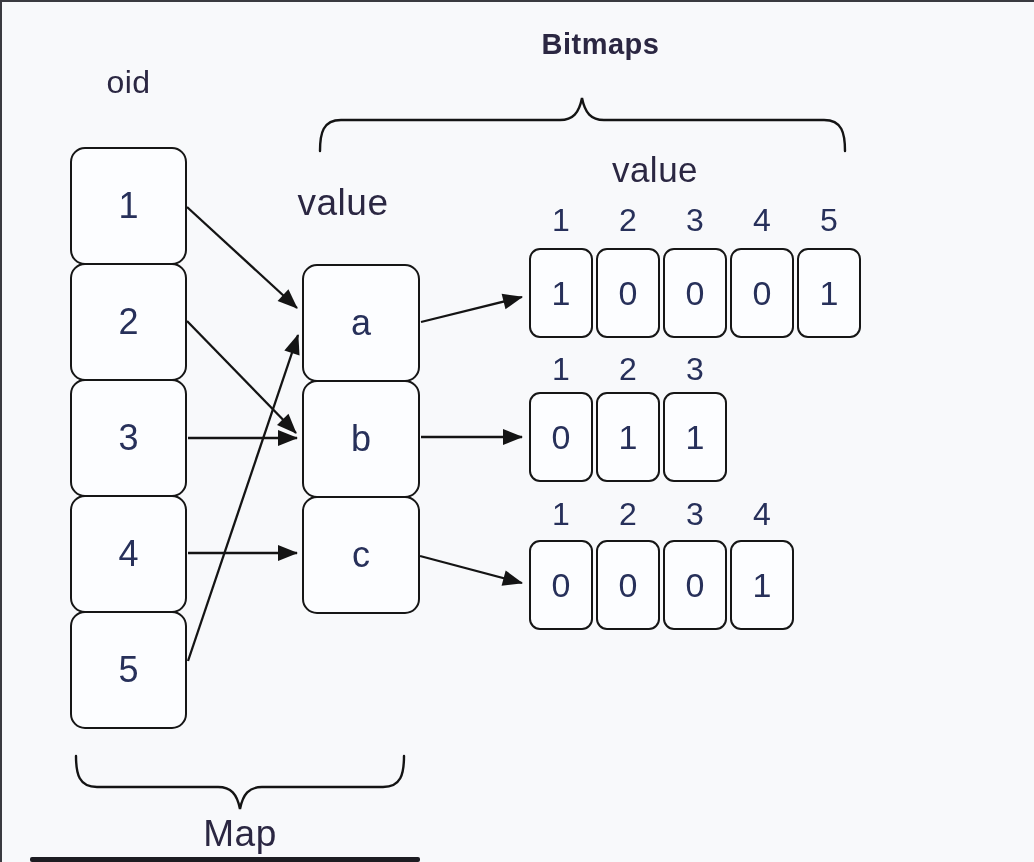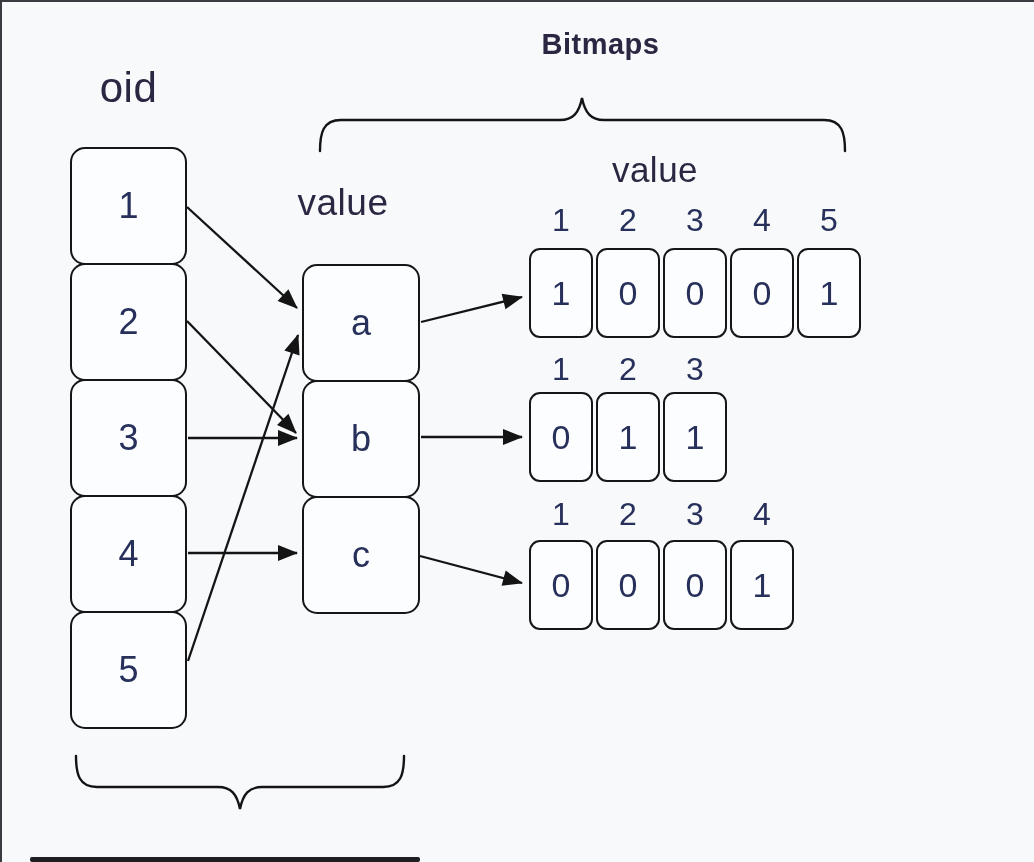--- a/index.html
+++ b/index.html
@@ -39,24 +39,25 @@
 </style>
 </head>
 <body>
 
 <div class="canvas">
 
   <div class="edge-top"></div>
   <div class="edge-left"></div>
   <div class="bottom-bar"></div>
 
-  <div class="lbl" style="left:70px;top:65px;width:117px;font-size:42px;">oid</div>
+  <div class="lbl" style="left:70px;top:65px;width:117px;font-size:32px;">oid</div>
   <div class="lbl" style="left:513px;top:29px;width:175px;font-size:29px;font-weight:bold;">Bitmaps</div>
   <div class="lbl" style="left:284px;top:183px;width:118px;">value</div>
   <div class="lbl" style="left:575px;top:151px;width:160px;font-size:35px;">value</div>
+  <div class="lbl" style="left:160px;top:814px;width:160px;">Map</div>
 
   <div class="box obox" style="top:147px;">
     <span>1</span>
     </div>
   <div class="box obox" style="top:263px;">
     <span>2</span>
     </div>
   <div class="box obox" style="top:379px;">
     <span>3</span>
     </div>

